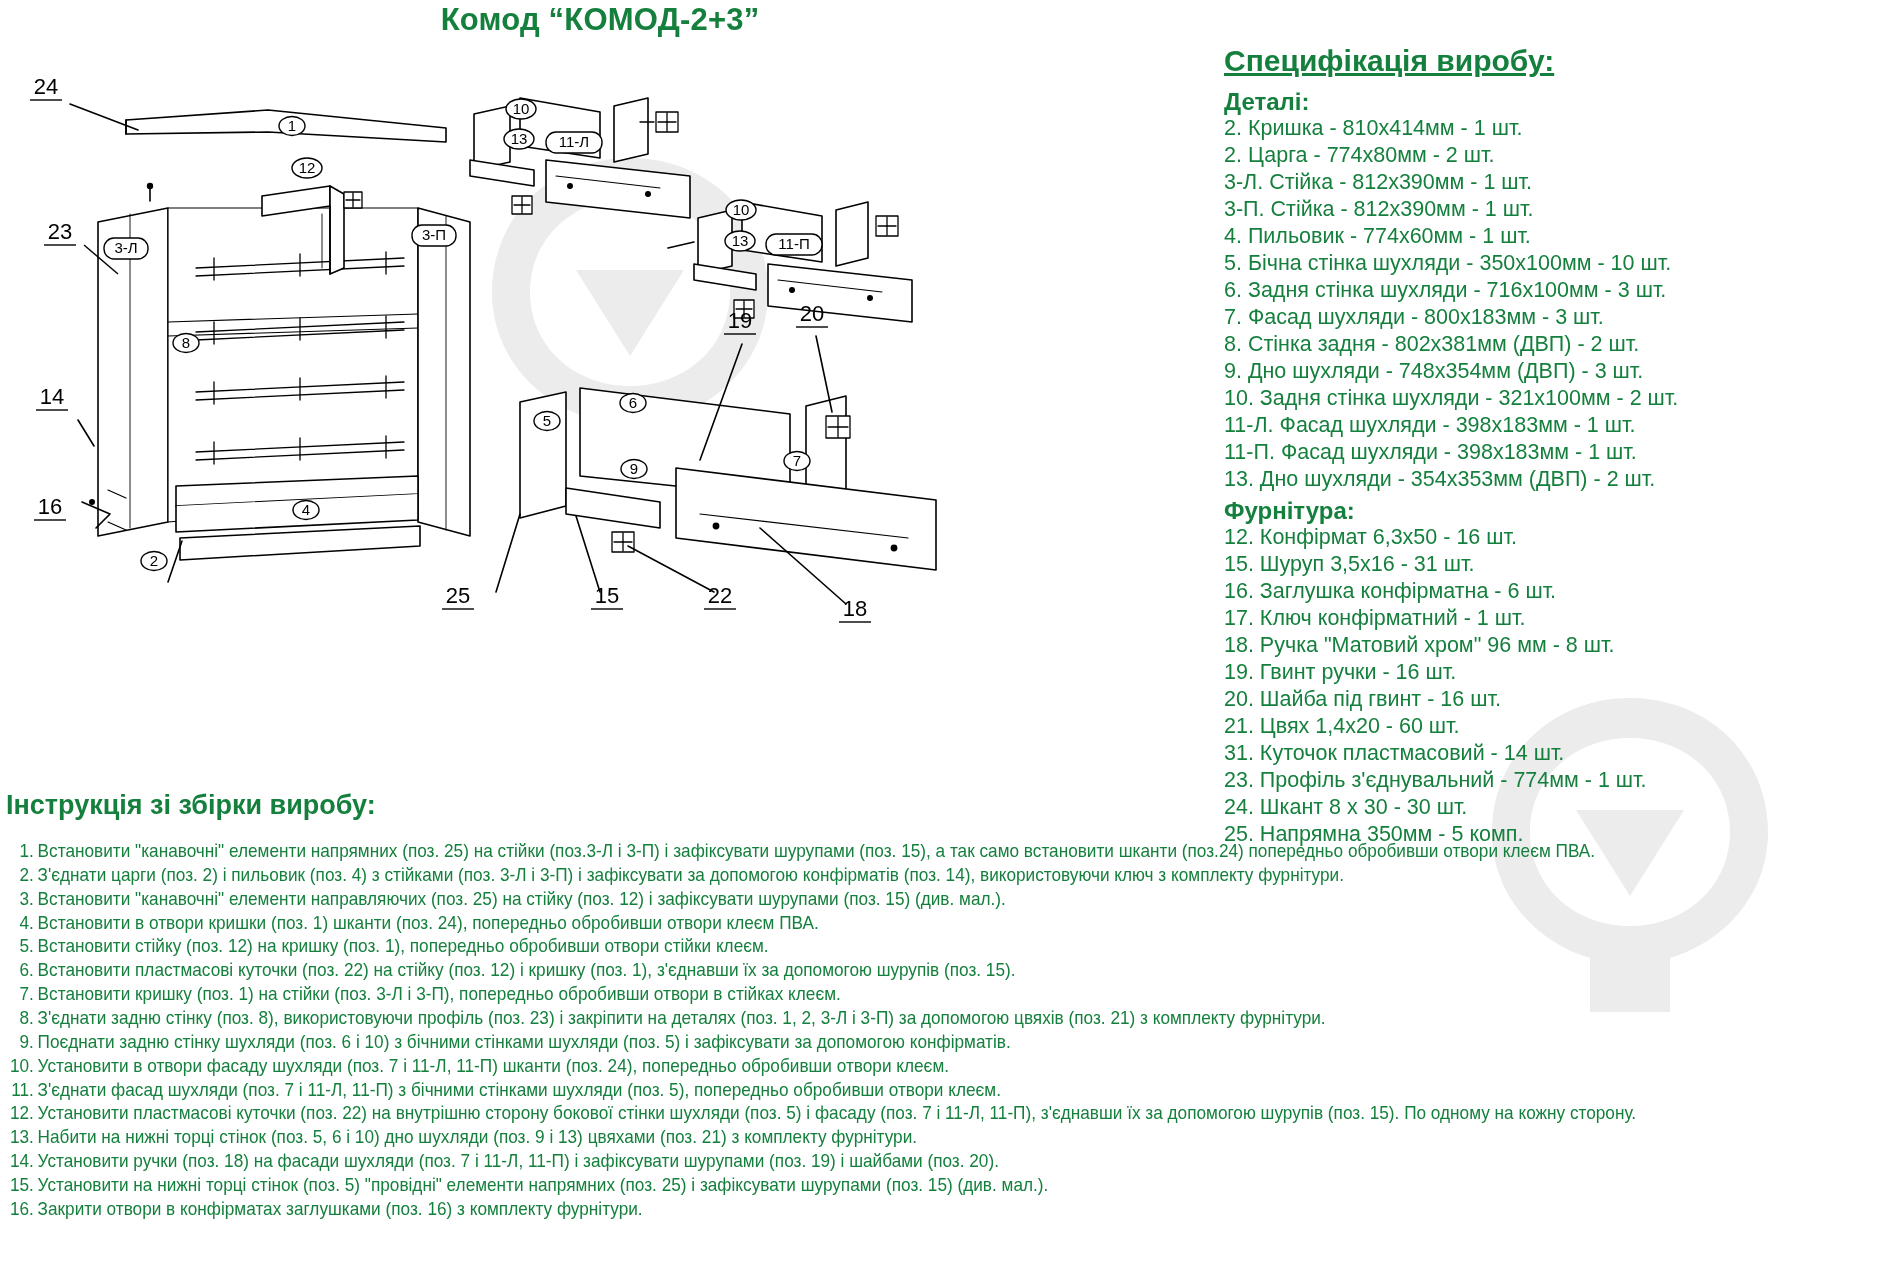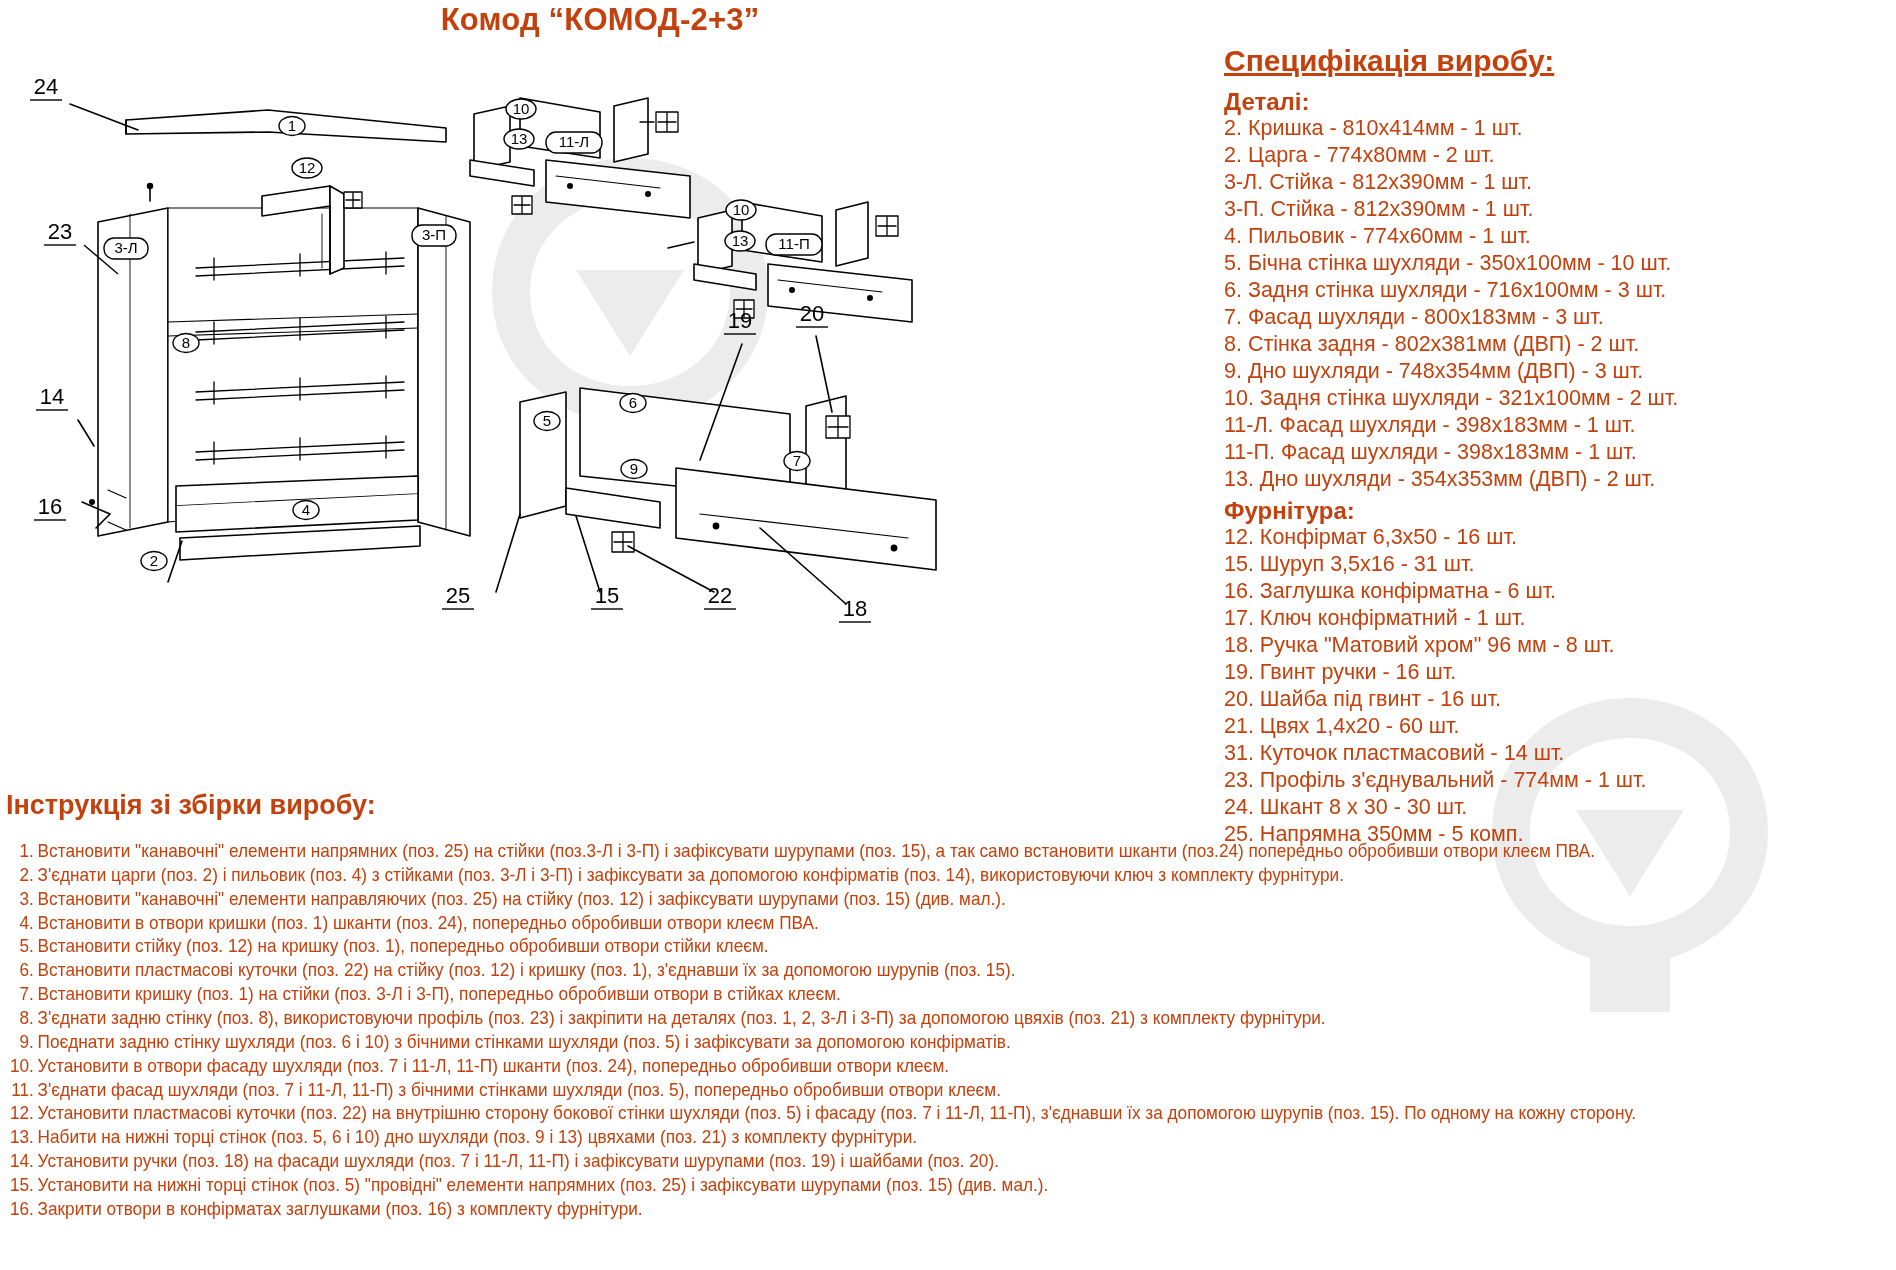--- a/index.html
+++ b/index.html
@@ -7,21 +7,21 @@
     margin: 0;
     padding: 0;
     background: #ffffff;
   }
   #page {
     position: relative;
     width: 1896px;
     height: 1270px;
     background: #ffffff;
     font-family: "Liberation Sans", sans-serif;
-    color: #c2410c;
+    color: #15803d;
     overflow: hidden;
   }
 
   
   .doc-title {
     position: absolute;
     left: 0;
     top: 2px;
     width: 1200px;
     text-align: center;

